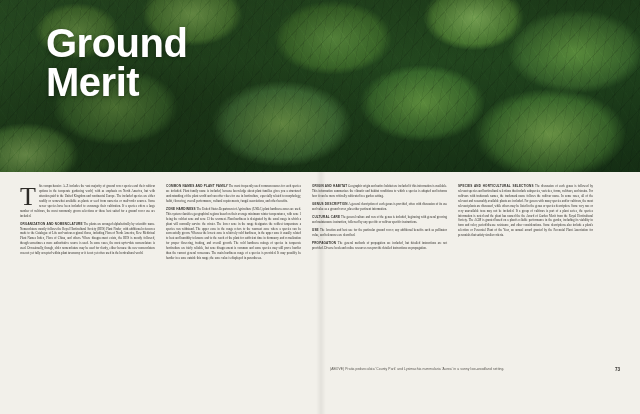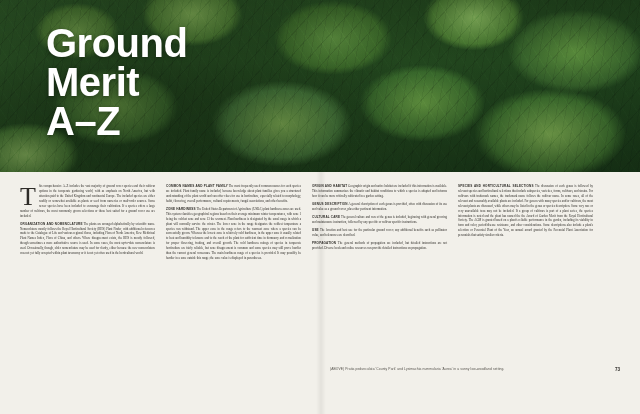--- a/index.html
+++ b/index.html
@@ -170,21 +170,20 @@
 
   <div class="hero">
     <div class="hero-leaves"></div>
     <div class="hero-veins"></div>
     <div class="hero-shade"></div>
   </div>
 
   <div class="title-block">
     <div class="title-line">Ground</div>
     <div class="title-line">Merit</div>
-    <div class="title-line">A–Z</div>
   </div>
 
   <div class="body-area">
     <div class="gutter-shadow"></div>
     <div class="columns">
 
       <div class="col">
         <p class="dropcap-para">
           <span class="dropcap">T</span><span>his comprehensive A–Z includes the vast majority of ground cover species and their cultivar options in the temperate gardening world, with as emphasis on North America, but with attention paid to the United Kingdom and continental Europe. The included species are either readily or somewhat available as plants or seed from nurseries or mail-order sources. Some newer species have been included to encourage their cultivation. If a species offers a large number of cultivars, the most commonly grown selections or those best suited for a ground cover use are included.</span>
         </p>

